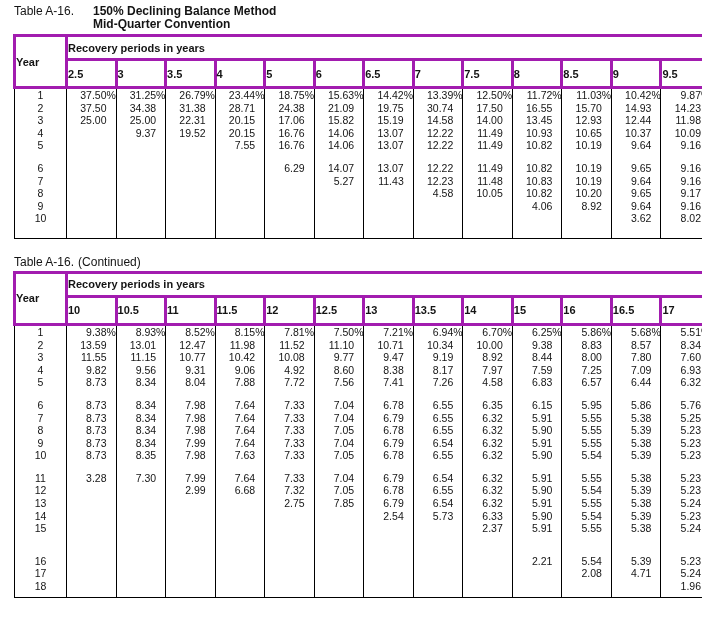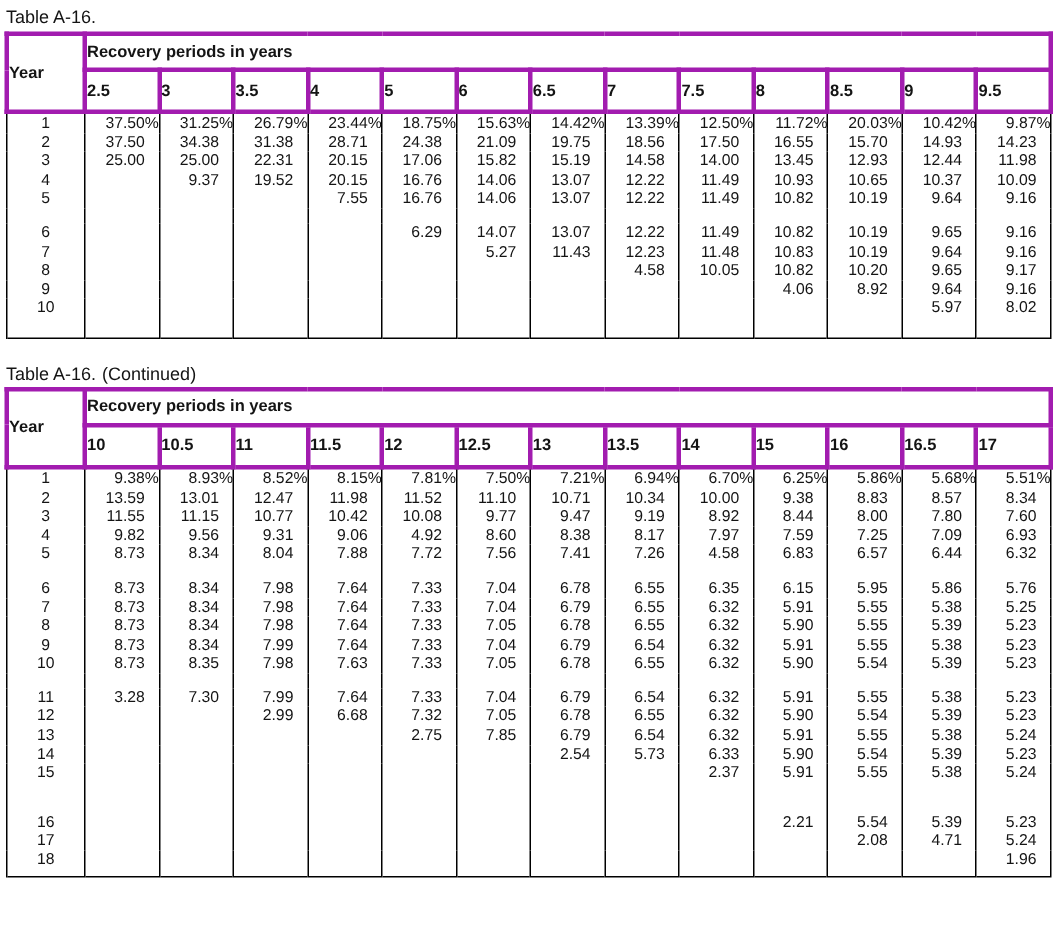--- a/index.html
+++ b/index.html
@@ -3,21 +3,21 @@
 <meta charset="utf-8">
 <style>
   html, body {
     margin: 0; padding: 0;
     width: 702px; height: 617px;
     background: #ffffff;
     color: #141414;
     font-family: "Liberation Sans", sans-serif;
     overflow: hidden;
   }
-  .page { padding: 5px 1px 0 3px; }
+  .page { padding: 5px 1px 0 13px; }
 
   
   .caption {
     display: flex;
     font-size: 12px;
     line-height: 13px;
     margin: 0 0 3px 1px;
   }
   .caption .prefix { flex: none; width: 79px; }
   .caption .lines  { font-weight: bold; }
@@ -63,20 +63,22 @@
   table.part-1 tr.bottom-pad td { height: 4px; }
 </style>
 </head>
 <body>
 
 <div class="page">
 
   <div class="caption">
     <span class="prefix">Table A-16.</span>
     <span class="lines">
+      <span style="display:block">150% Declining Balance Method</span>
+      <span style="display:block">Mid-Quarter Convention</span>
     </span>
   </div>
 
   <table class="macrs part-0">
     <colgroup>
         <col class="yearcol">
       </colgroup>
     <thead>
       <tr>
         <th rowspan="2" class="year-th">Year</th>
@@ -104,34 +106,34 @@
           <td class="val"><span class="num">37.50</span><span class="pct">%</span></td>
           <td class="val"><span class="num">31.25</span><span class="pct">%</span></td>
           <td class="val"><span class="num">26.79</span><span class="pct">%</span></td>
           <td class="val"><span class="num">23.44</span><span class="pct">%</span></td>
           <td class="val"><span class="num">18.75</span><span class="pct">%</span></td>
           <td class="val"><span class="num">15.63</span><span class="pct">%</span></td>
           <td class="val"><span class="num">14.42</span><span class="pct">%</span></td>
           <td class="val"><span class="num">13.39</span><span class="pct">%</span></td>
           <td class="val"><span class="num">12.50</span><span class="pct">%</span></td>
           <td class="val"><span class="num">11.72</span><span class="pct">%</span></td>
-          <td class="val"><span class="num">20.03</span><span class="pct">%</span></td>
+          <td class="val"><span class="num">11.03</span><span class="pct">%</span></td>
           <td class="val"><span class="num">10.42</span><span class="pct">%</span></td>
           <td class="val"><span class="num">9.87</span><span class="pct">%</span></td>
         </tr>
         <tr>
           <td class="year-col">2</td>
           <td class="val"><span class="num">37.50</span></td>
           <td class="val"><span class="num">34.38</span></td>
           <td class="val"><span class="num">31.38</span></td>
           <td class="val"><span class="num">28.71</span></td>
           <td class="val"><span class="num">24.38</span></td>
           <td class="val"><span class="num">21.09</span></td>
           <td class="val"><span class="num">19.75</span></td>
-          <td class="val"><span class="num">18.56</span></td>
+          <td class="val"><span class="num">30.74</span></td>
           <td class="val"><span class="num">17.50</span></td>
           <td class="val"><span class="num">16.55</span></td>
           <td class="val"><span class="num">15.70</span></td>
           <td class="val"><span class="num">14.93</span></td>
           <td class="val"><span class="num">14.23</span></td>
         </tr>
         <tr>
           <td class="year-col">3</td>
           <td class="val"><span class="num">25.00</span></td>
           <td class="val"><span class="num">25.00</span></td>
@@ -265,21 +267,21 @@
           <td class="val"><span class="num"></span></td>
           <td class="val"><span class="num"></span></td>
           <td class="val"><span class="num"></span></td>
           <td class="val"><span class="num"></span></td>
           <td class="val"><span class="num"></span></td>
           <td class="val"><span class="num"></span></td>
           <td class="val"><span class="num"></span></td>
           <td class="val"><span class="num"></span></td>
           <td class="val"><span class="num"></span></td>
           <td class="val"><span class="num"></span></td>
-          <td class="val"><span class="num">5.97</span></td>
+          <td class="val"><span class="num">3.62</span></td>
           <td class="val"><span class="num">8.02</span></td>
         </tr>
         <tr class="bottom-pad">
           <td class="year-col"></td>
           <td class="val"></td>
           <td class="val"></td>
           <td class="val"></td>
           <td class="val"></td>
           <td class="val"></td>
           <td class="val"></td>

